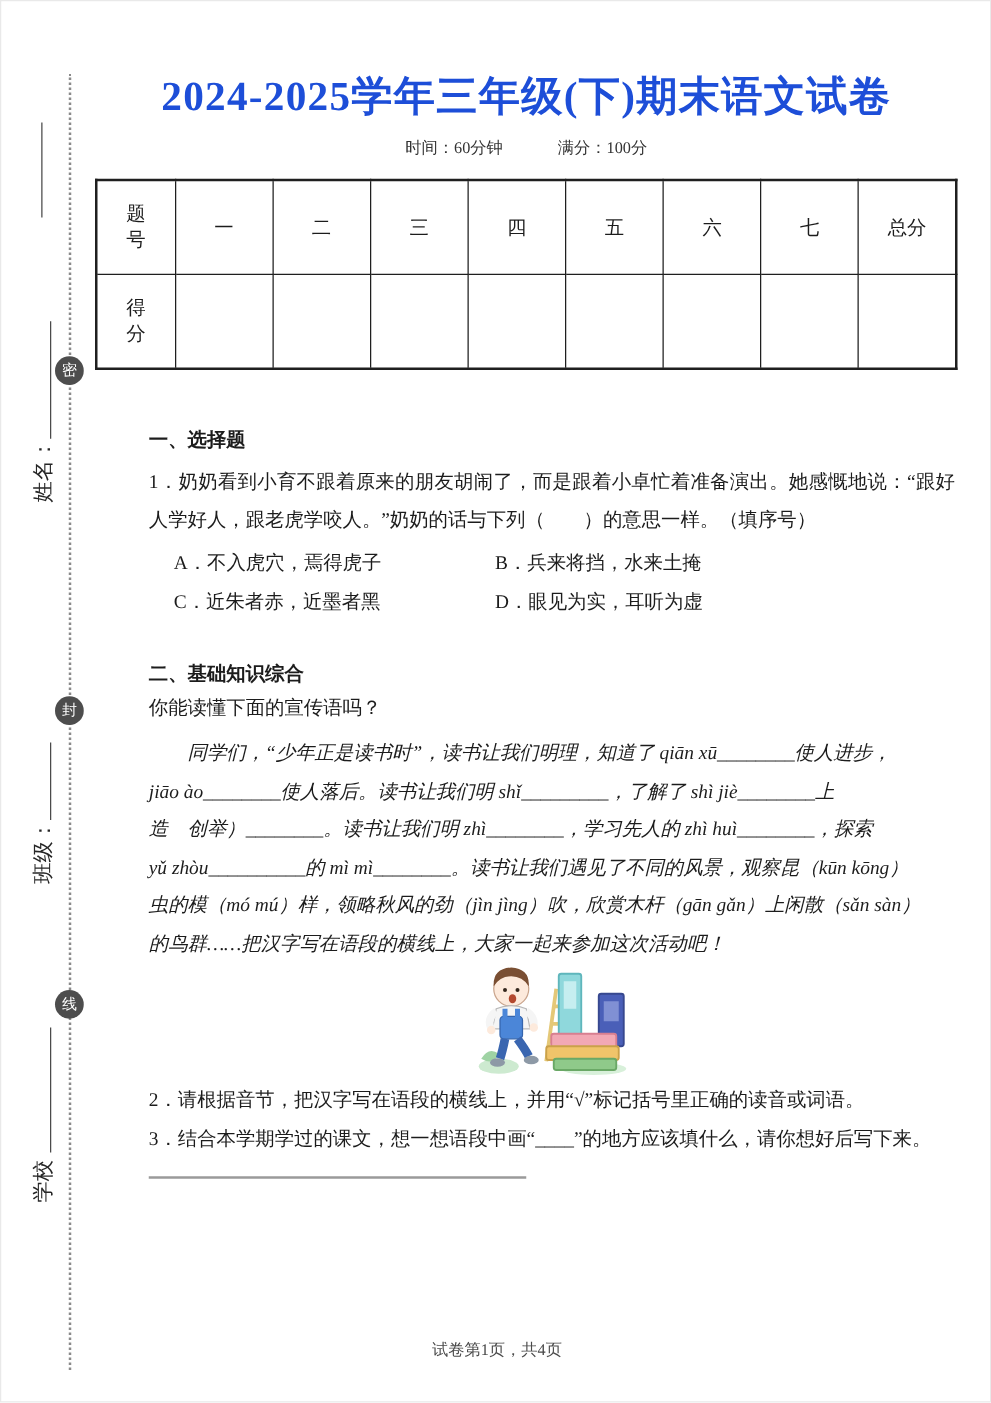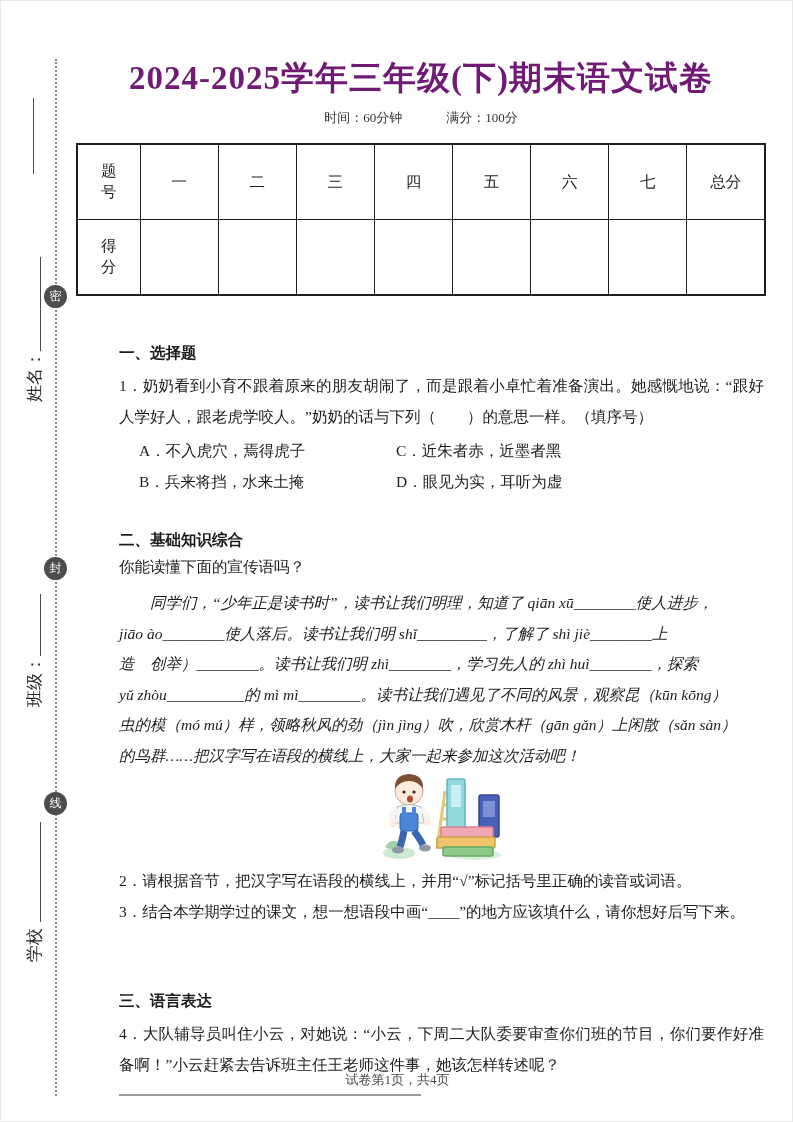--- a/index.html
+++ b/index.html
@@ -43,21 +43,21 @@
   .vf3 { width:150px; left:-42px; top:875px; }
   .vf3 .uline { width:100px; margin-left:6px; }
   .top-segment { position:absolute; left:32px; top:97px; height:76px; width:0; border-left:1.5px solid #4a4a4a; }
 
   
   .sheet { margin-left:75px; width:690px; position:relative; }
 
   .paper-title {
     margin-top:56px; text-align:center;
     font-size:33px; font-weight:bold; letter-spacing:1px;
-    color:#701a75; line-height:42px;
+    color:#1d4ed8; line-height:42px;
   }
   .meta-line {
     margin-top:8px; text-align:center; font-size:13px; color:#333333; line-height:22px;
   }
   .meta-line .gap { display:inline-block; width:44px; }
 
   table.score-table {
     margin-top:14px; width:100%;
     border-collapse:collapse; table-layout:fixed;
     border:2px solid #1f1f1f;
@@ -171,22 +171,22 @@
       <td></td>
     </tr>
   </tbody>
     </table>
 
   <div class="text-block sec1">
     <div class="section-title">一、选择题</div>
     <p class="q-para q1">1．奶奶看到小育不跟着原来的朋友胡闹了，而是跟着小卓忙着准备演出。她感慨地说：“跟好人学好人，跟老虎学咬人。”奶奶的话与下列（　　）的意思一样。（填序号）</p>
     <div class="options">
       <span>A．不入虎穴，焉得虎子</span>
+      <span>B．兵来将挡，水来土掩</span>
       <span>C．近朱者赤，近墨者黑</span>
-      <span>B．兵来将挡，水来土掩</span>
       <span>D．眼见为实，耳听为虚</span>
     </div>
   </div>
 
   <div class="text-block sec2">
     <div class="section-title">二、基础知识综合</div>
     <p class="prompt">你能读懂下面的宣传语吗？</p>
     <div class="passage">
       <div class="pline indent">同学们，“少年正是读书时”，读书让我们明理，知道了 qiān xū________使人进步，</div>
       <div class="pline">jiāo ào________使人落后。读书让我们明 shǐ_________，了解了 shì jiè________上</div>
@@ -239,21 +239,17 @@
         <path d="M35 62 q6 8 9 14" stroke="#3a66b0" stroke-width="7" fill="none"></path>
         <ellipse cx="19" cy="81" rx="6" ry="3.4" fill="#8d99a6"></ellipse>
         <ellipse cx="46" cy="79" rx="6" ry="3.4" fill="#8d99a6"></ellipse>
       </svg>
     </div>
 
     <p class="q-para q2">2．请根据音节，把汉字写在语段的横线上，并用“√”标记括号里正确的读音或词语。</p>
     <p class="q-para q3">3．结合本学期学过的课文，想一想语段中画“____”的地方应该填什么，请你想好后写下来。</p>
   </div>
 
-  <div class="text-block sec3">
-    <div class="section-title">三、语言表达</div>
-    <p class="q-para q4">4．大队辅导员叫住小云，对她说：“小云，下周二大队委要审查你们班的节目，你们要作好准备啊！”小云赶紧去告诉班主任王老师这件事，她该怎样转述呢？</p>
-  </div>
 
   <div class="answer-line"></div>
 </div>
 
 <div class="page-footer">试卷第1页，共4页</div>
 
 </body></html>

